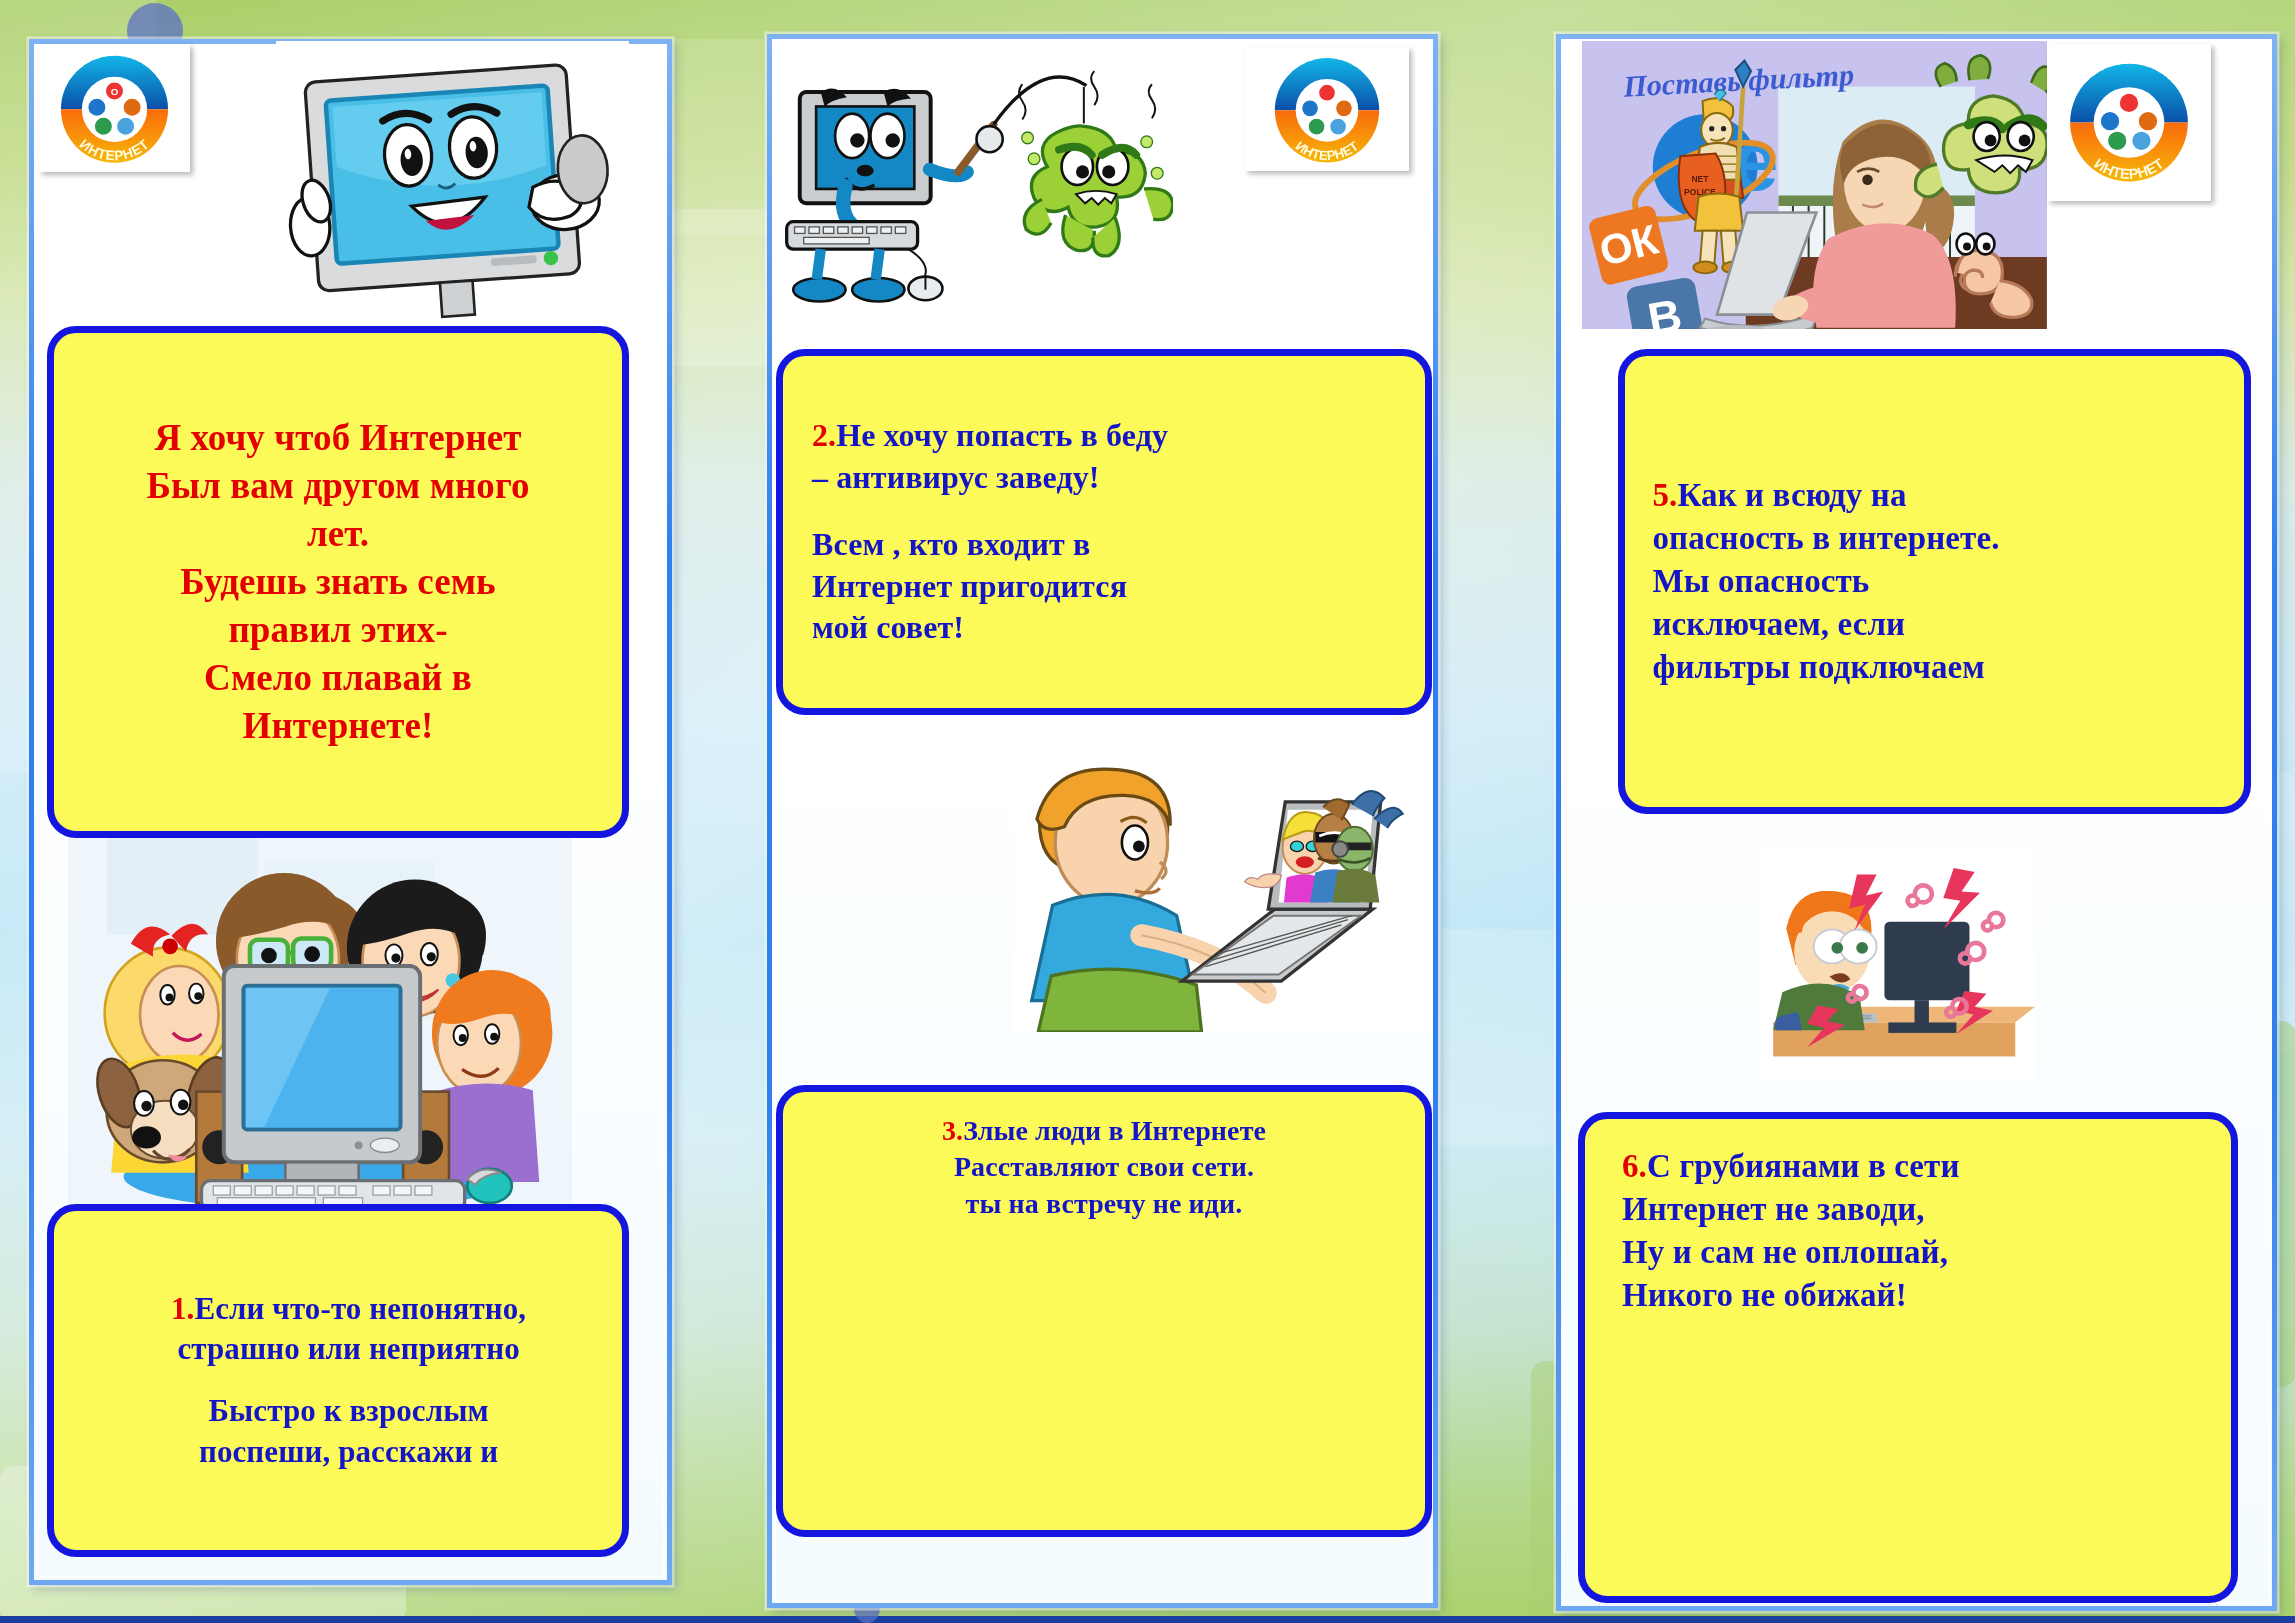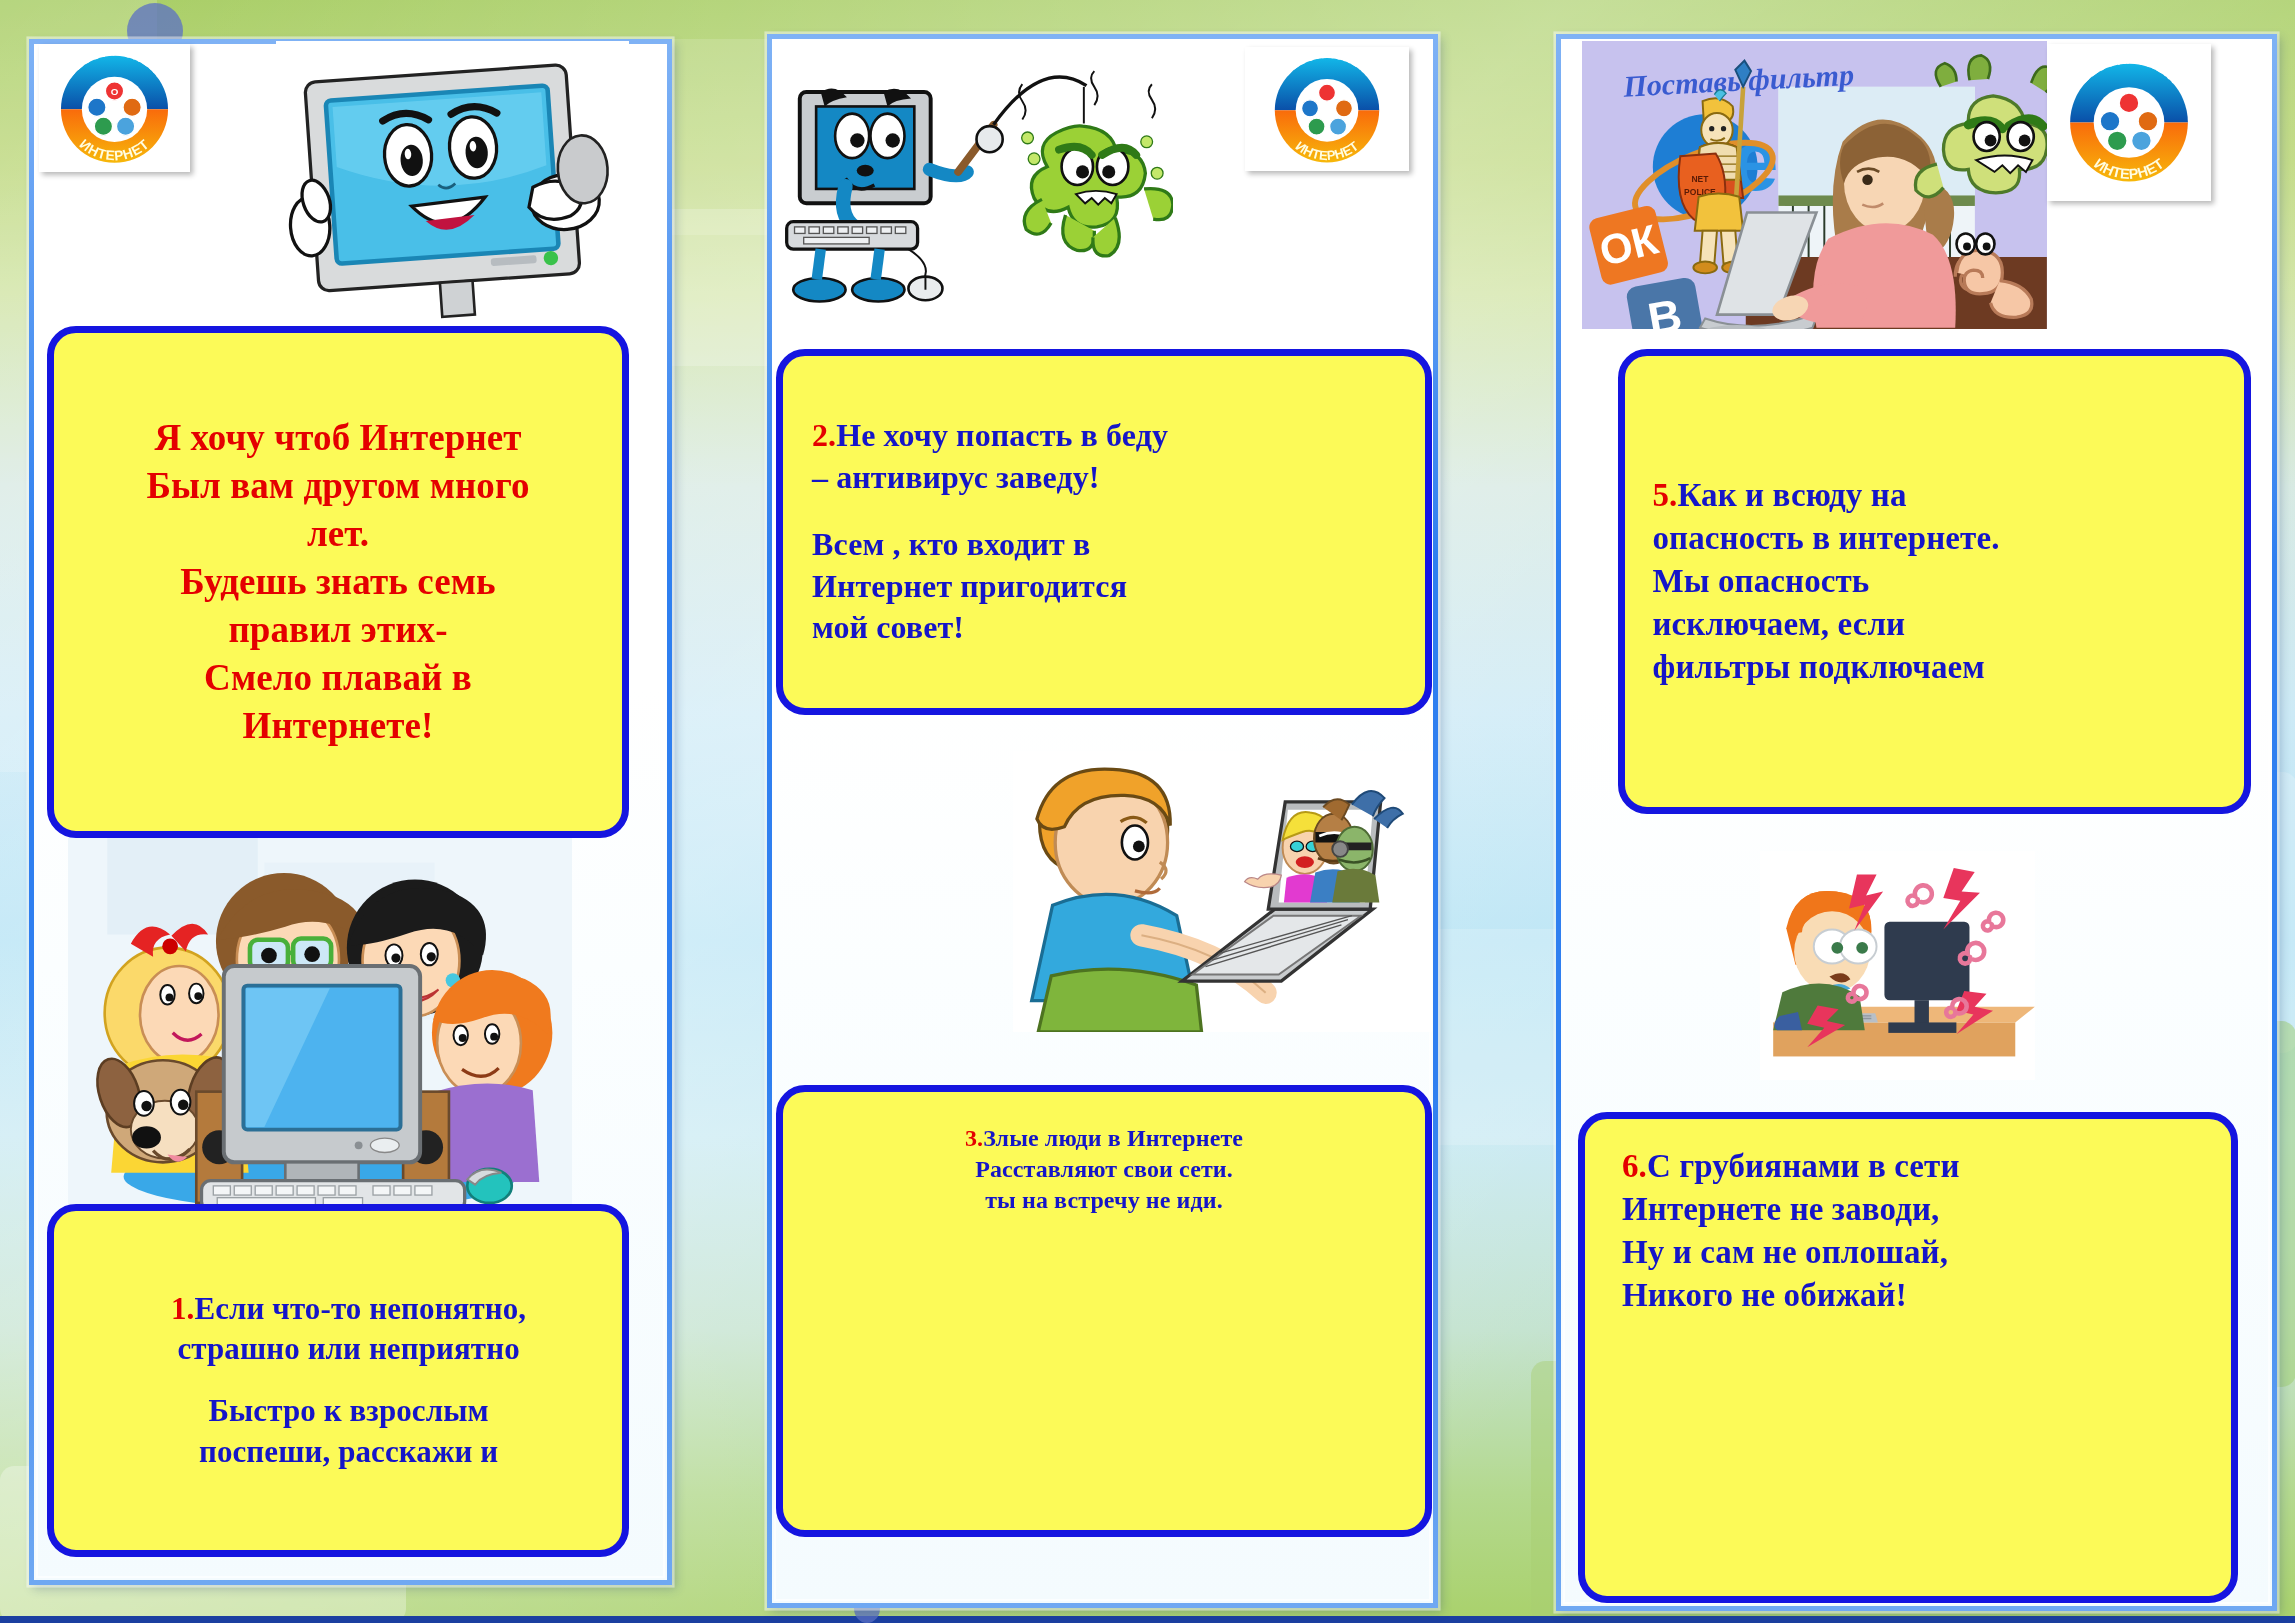--- a/index.html
+++ b/index.html
@@ -439,21 +439,21 @@
         <path d="M246 14 q32 -10 58 6 l6 42 h-72 Z" fill="#6a7a3a"></path>
         <circle cx="250" cy="-20" r="12" fill="#888" stroke="#444" stroke-width="3"></circle>
       </g>
       <path d="M268 -88 q26 -36 50 -10 q-12 12 -18 28" fill="#3e6fa8" stroke="#1f4a78" stroke-width="3"></path>
       <path d="M302 -66 q30 -30 44 -8 q-16 8 -24 22" fill="#3e6fa8" stroke="#1f4a78" stroke-width="3"></path>
     </g>
   </svg>
 </div>
 
 <div class="callout" style="left:776px;top:1085px;width:656px;height:452px;">
-  <div class="txt" style="font-size:24px;align-self:flex-start;margin-top:27px;">
+  <div class="txt" style="font-size:28px;align-self:flex-start;margin-top:17px;">
     <div><span class="num">3.</span><span>Злые люди в Интернете</span></div>
     <div>Расставляют свои сети.</div>
     <div>ты на встречу не иди.</div>
   </div>
 </div>
 
 <div class="panel" style="left:1556px;top:34px;width:711px;height:1567px;">
   <div class="panel-inner"></div>
 </div>
 
@@ -645,18 +645,18 @@
       <path d="M326 166 a13 13 0 1 0 -9 -9 a8 8 0 1 0 4 5"></path>
       <path d="M302 248 a11 11 0 1 0 -8 -8 a7 7 0 1 0 4 4"></path>
       <path d="M150 226 a10 10 0 1 0 -7 -7 a6 6 0 1 0 3 4"></path>
     </g>
   </svg>
 </div>
 
 <div class="callout" style="left:1578px;top:1112px;width:660px;height:491px;">
   <div class="txt" style="font-size:33px;align-self:flex-start;margin-top:22px;text-align:left;padding-left:37px;">
     <div><span class="num">6.</span><span>С  грубиянами в сети</span></div>
-    <div>Интернете не заводи,</div>
+    <div>Интернет не заводи,</div>
     <div>Ну и сам не оплошай,</div>
     <div>Никого не обижай!</div>
   </div>
 </div>
 
 
 </body></html>

